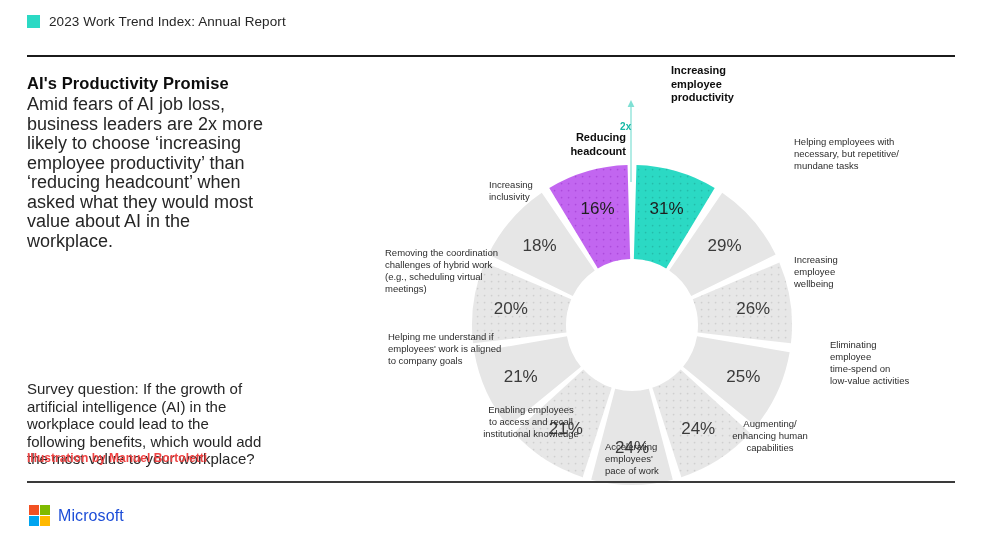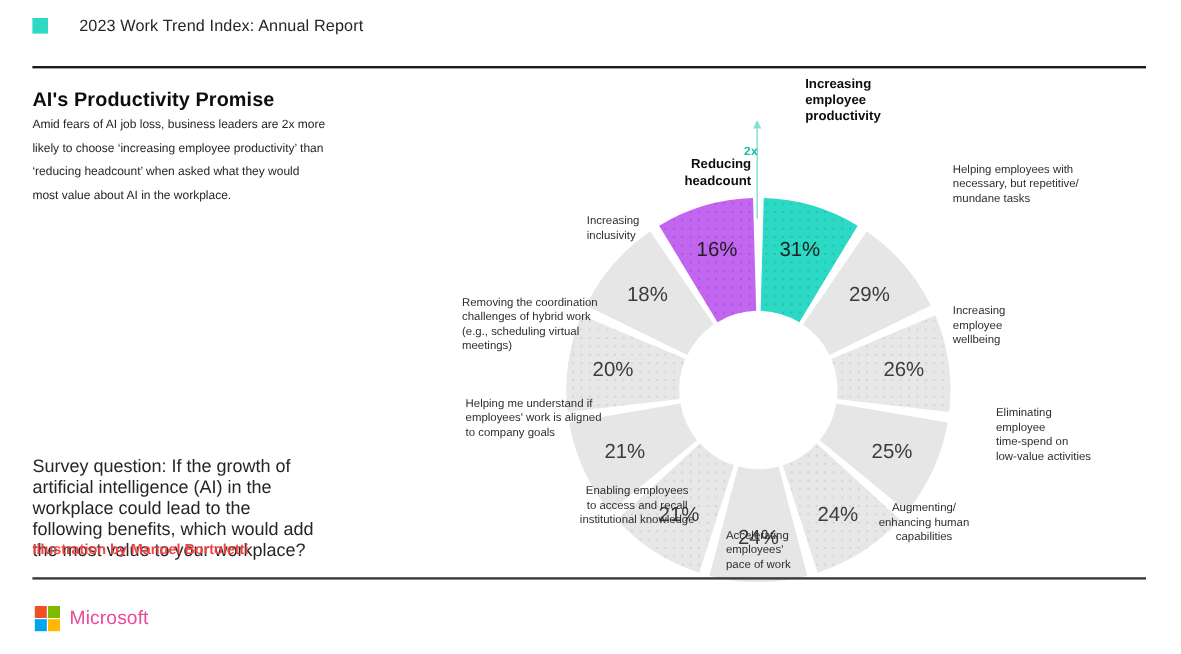--- a/index.html
+++ b/index.html
@@ -12,21 +12,21 @@
     overflow: hidden;
     font-family: "Liberation Sans", sans-serif;
     color: #1b1b1b;
     -webkit-font-smoothing: antialiased;
   }
 
   
   #eyebrow {
     position: absolute;
     left: 27px; top: 14px;
-    display: flex; align-items: center; gap: 26px;
+    display: flex; align-items: center; gap: 9px;
   }
   #eyebrow .swatch {
     width: 13px; height: 13px;
     background: #2BD9C4;
     display: block;
   }
   #eyebrow .txt {
     font-size: 13.5px;
     color: #262626;
     letter-spacing: .1px;
@@ -46,21 +46,21 @@
     position: absolute;
     left: 27px; top: 74px;
     font-size: 16.5px; font-weight: bold;
     letter-spacing: .1px;
     color: #0d0d0d;
   }
   #deck {
     position: absolute;
     left: 27px; top: 95px;
     width: 246px;
-    font-size: 10px;
+    font-size: 18px;
     line-height: 19.5px;
     color: #262626;
   }
   #survey-q {
     position: absolute;
     left: 27px; top: 380px;
     width: 240px;
     font-size: 15px;
     line-height: 17.5px;
     color: #262626;
@@ -86,21 +86,21 @@
     grid-template-rows: 10px 10px;
     gap: 1px;
   }
   #ms-logo .grid i { display:block; }
   #ms-logo .q1 { background:#F25022; }
   #ms-logo .q2 { background:#7FBA00; }
   #ms-logo .q3 { background:#00A4EF; }
   #ms-logo .q4 { background:#FFB900; }
   #ms-logo .word {
     font-size: 16px;
-    color: #ec4899;
+    color: #1d4ed8;
     letter-spacing: .1px;
   }
 
   
   #donut-wrap {
     position: absolute;
     left: 0; top: 0;
     width: 984px; height: 545px;
     pointer-events: none;
   }

